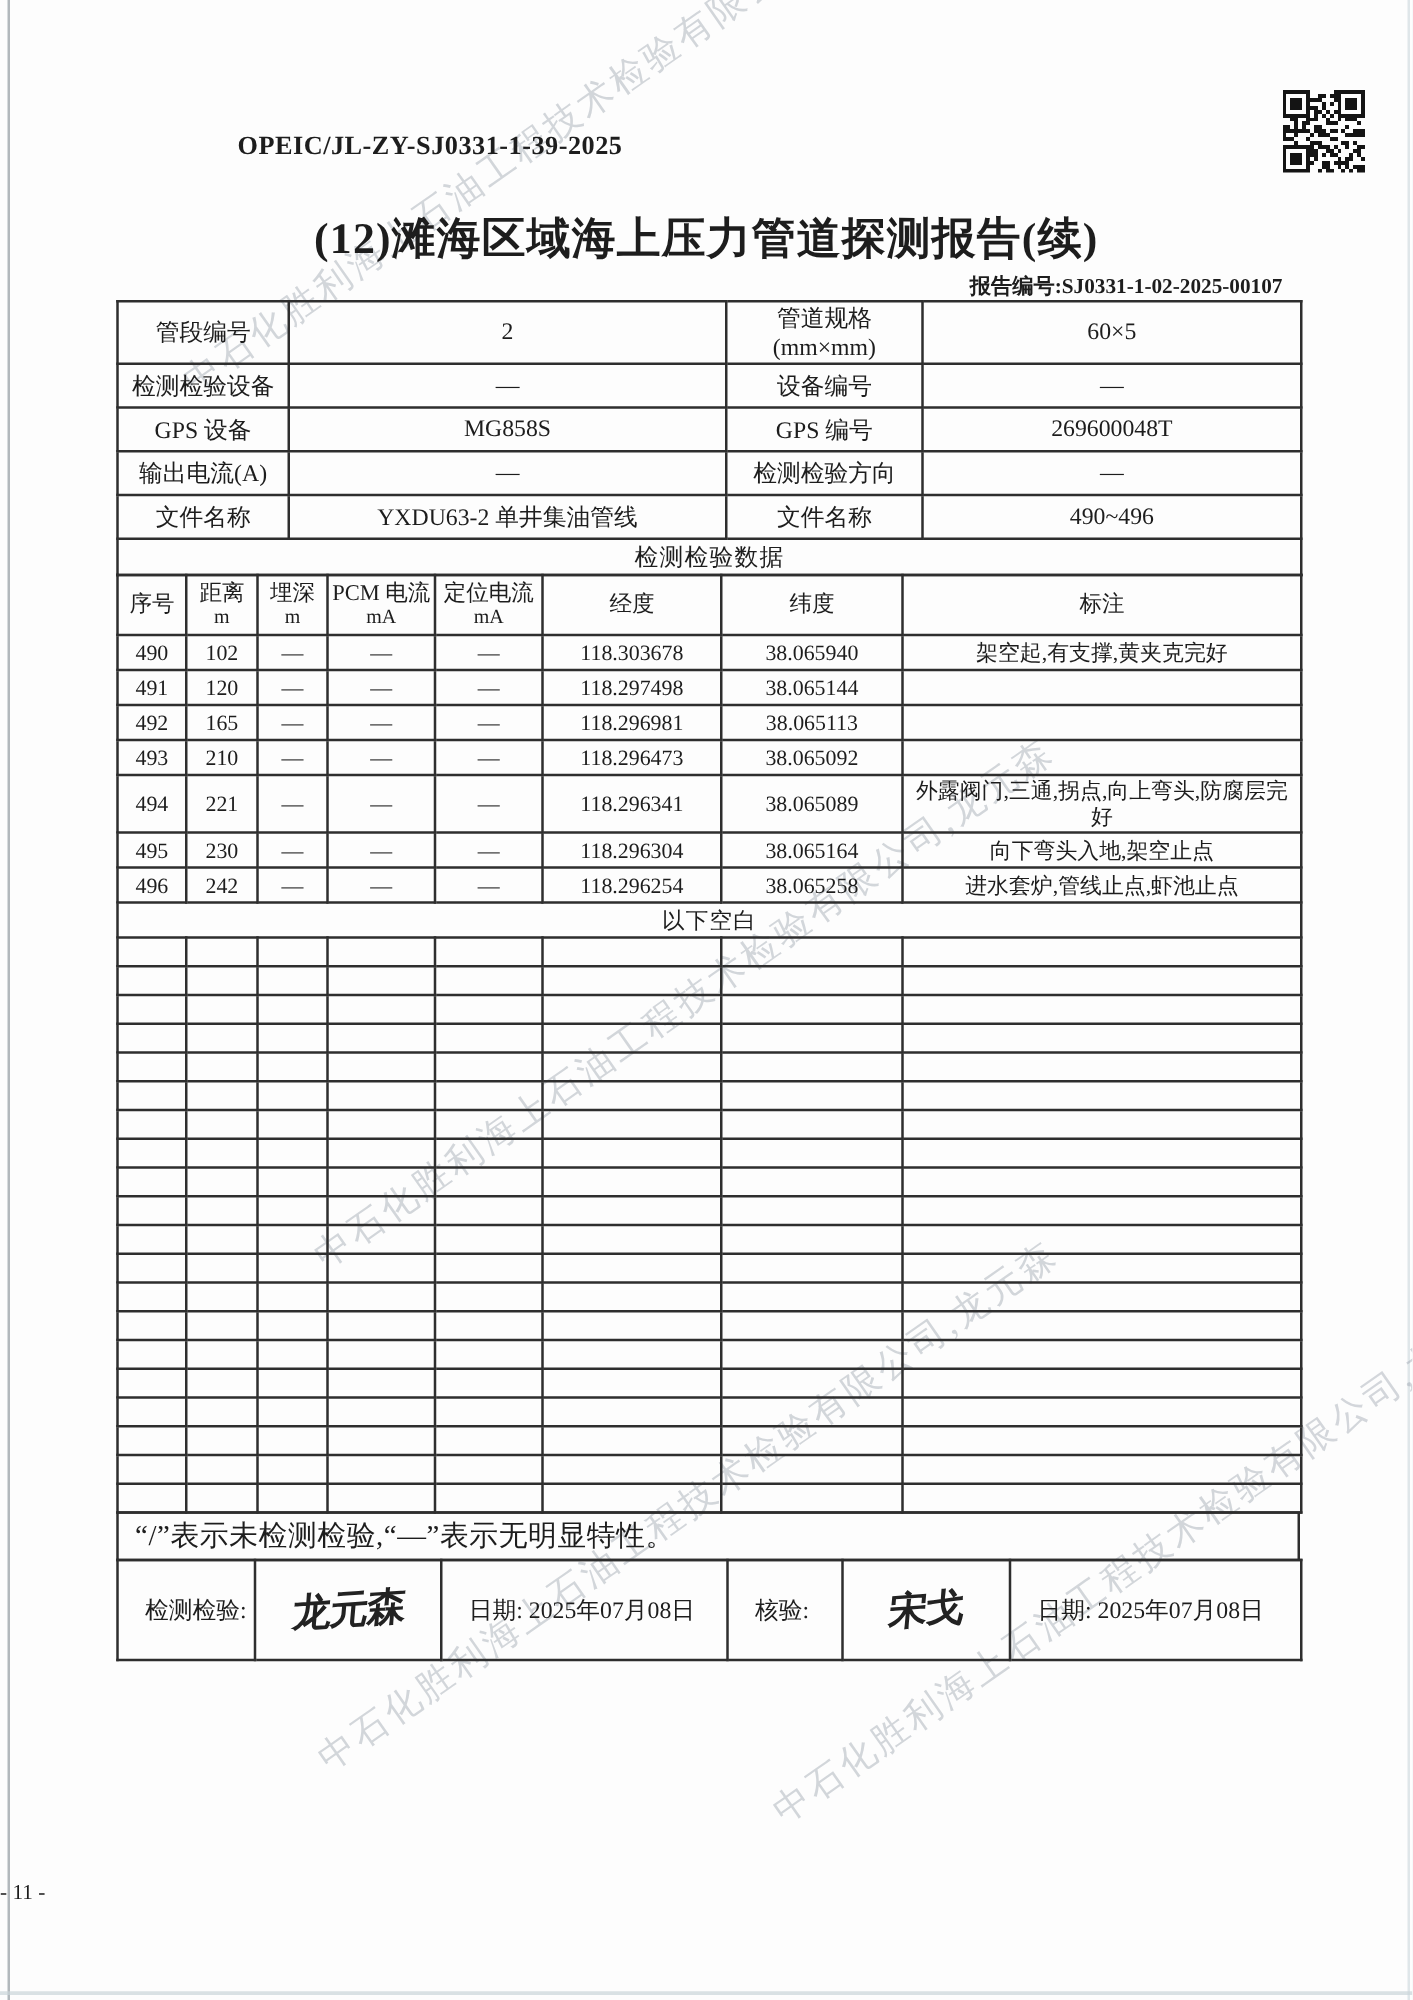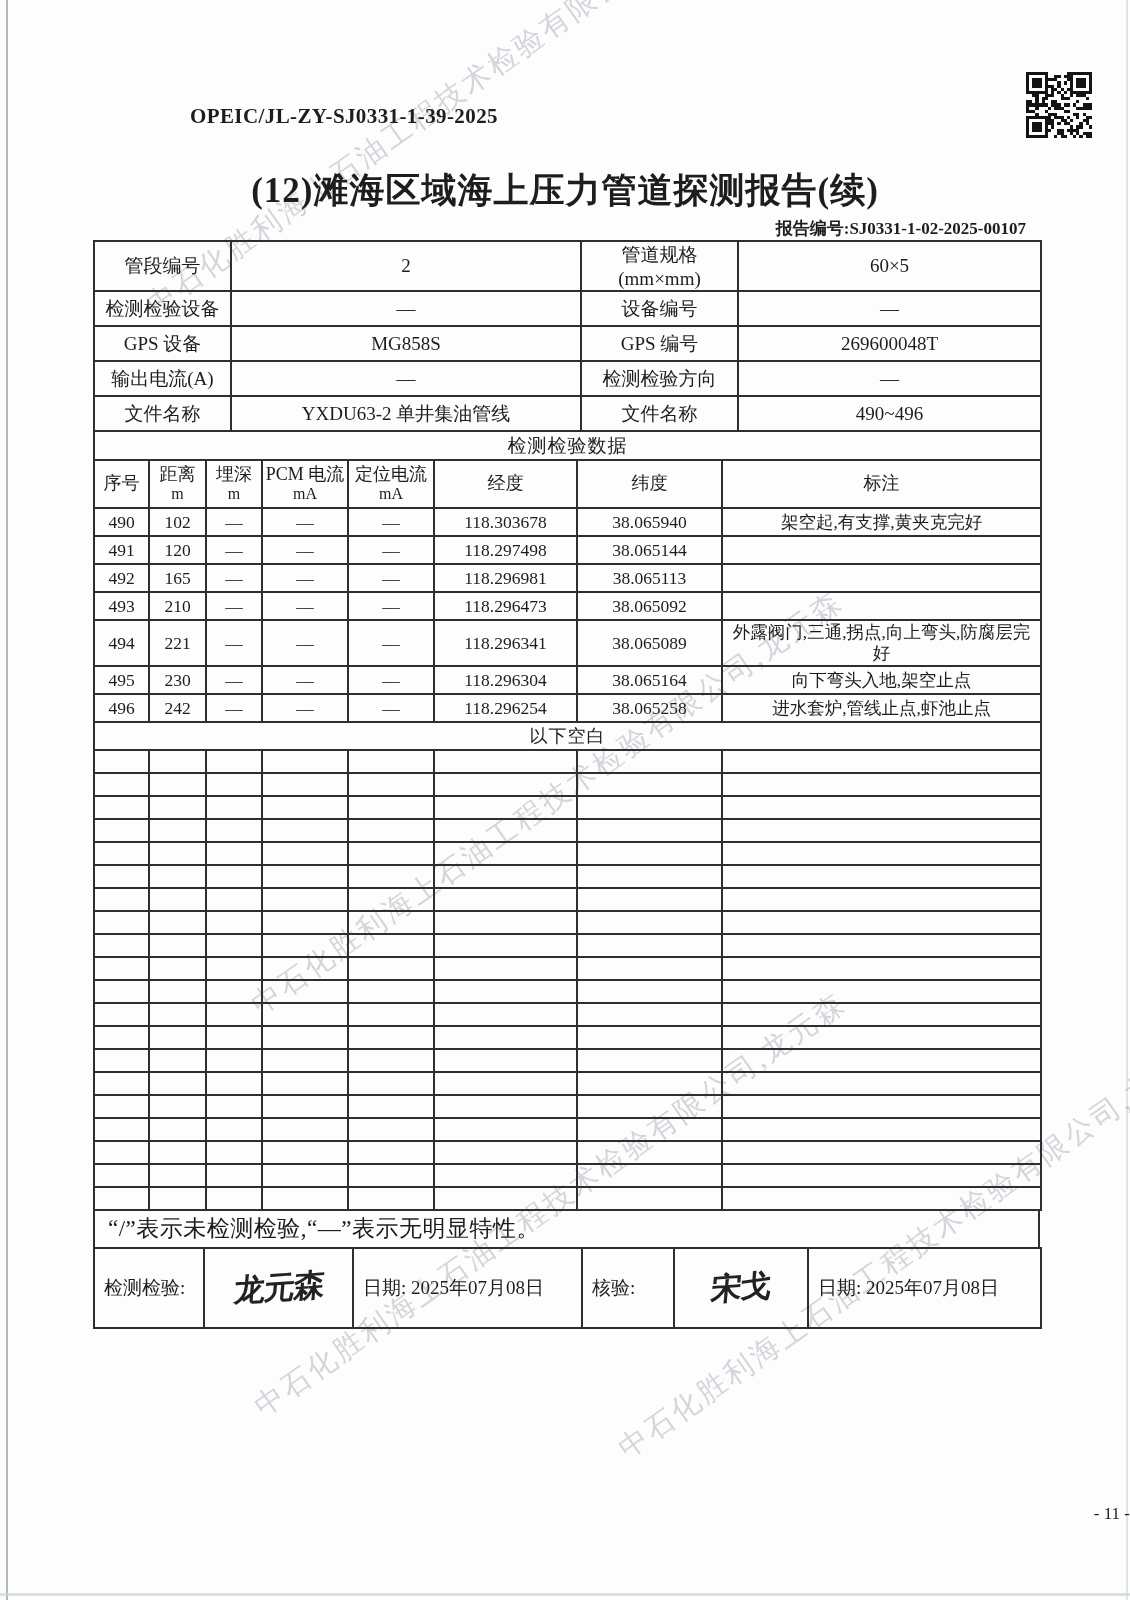--- a/index.html
+++ b/index.html
@@ -32,25 +32,25 @@
   .data-table th .sub { font-size:16px; }
   .data-table td { height:28px; font-size:17.5px; }
   .data-table td.note-cell { line-height:1.2; padding:1px 4px; }
   .data-table td.blank { height:28px; font-size:18px; letter-spacing:1px;text-align:center; }
   .data-table tr.empty td { height:23px; }
 
   .footnote { margin-top:-2px; border:2px solid #2e2e2e; height:40px; line-height:36px;
               font-size:23px; padding-left:13px; letter-spacing:.5px; }
   .sig-table { margin-top:-2px; }
   .sig-table td { height:80px; font-size:19px; }
-  .sig-table td.lbl { text-align:left; padding-left:9px; }
+  .sig-table td.lbl { text-align:left; padding-left:21px; }
   .handwriting { display:inline-block; font-size:31px; font-weight:bold;
                  transform:rotate(-4deg) skewX(-9deg); letter-spacing:-1px; color:#222; }
 
-  .page-num { position:absolute; left:0; top:1504px; width:1130px; text-align:right; font-size:17px; }
+  .page-num { position:absolute; left:0; top:1504px; width:1130px; text-align:left; font-size:17px; }
 
   .wm { position:absolute; white-space:nowrap; pointer-events:none;
         transform:rotate(-35deg); transform-origin:left center;
         font-size:29px; letter-spacing:3px; color:#99a1ab; opacity:.42; }
 </style>
 </head>
 <body>
 
 <div class="page">
   <div class="edge-left"></div>

